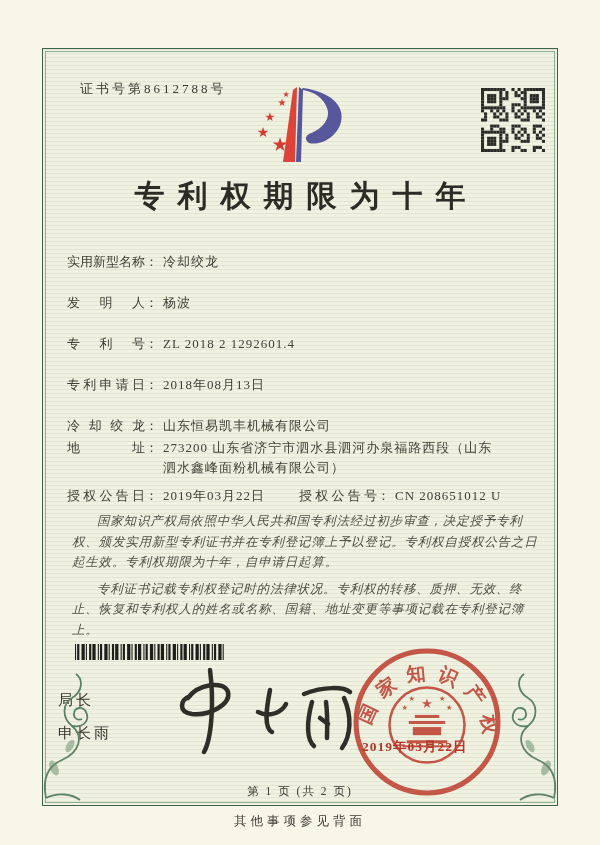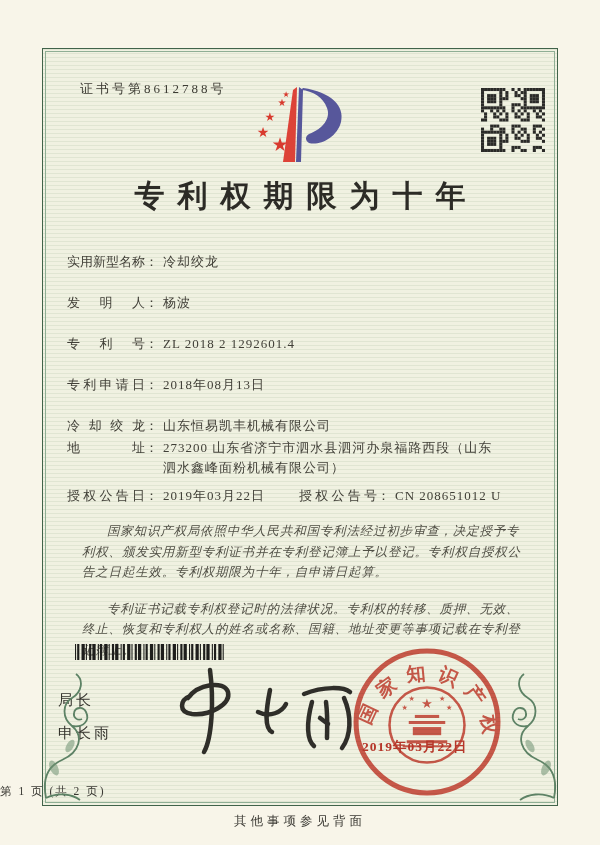--- a/index.html
+++ b/index.html
@@ -29,28 +29,28 @@
   .fvalue{margin-left:5px;letter-spacing:1px;}
   .frow.tight{margin-bottom:2px;}
   .frow.addr{margin-bottom:8px;}
   .addr .fvalue{max-width:338px;}
   .grant{margin-bottom:0;}
   .g2{margin-left:34px;}
   .body-text{
     position:absolute;left:66px;top:505px;width:478px;
     font-size:12.5px;line-height:20.5px;color:#504f45;font-style:italic;letter-spacing:.8px;
   }
-  .body-text p{margin:16px;text-indent:2em;}
+  .body-text p{margin:6px;text-indent:2em;}
   .barcode{position:absolute;left:75px;top:644px;width:152px;height:16px;}
   .director{position:absolute;left:58px;top:684px;font-size:15px;letter-spacing:3px;line-height:33px;color:#33322c;}
   .sig{position:absolute;left:158px;top:660px;width:200px;height:100px;z-index:3;}
   .sig path{stroke:#2f2e29;stroke-width:4.5;fill:none;stroke-linecap:round;}
   .seal{position:absolute;left:352px;top:647px;width:150px;height:150px;opacity:.85;mix-blend-mode:multiply;z-index:4;}
   .seal-date{position:absolute;left:362px;top:738px;font-size:13.5px;font-weight:600;letter-spacing:1px;color:#b6372a;z-index:5;}
-  .page-no{position:absolute;left:0;top:784px;width:100%;font-size:11.5px;letter-spacing:2px;color:#3a3933;}
+  .page-no{position:absolute;left:0;top:784px;width:100%;text-align:center;font-size:11.5px;letter-spacing:2px;color:#3a3933;}
   .footer-note{position:absolute;left:0;top:813px;width:100%;text-align:center;font-size:12.5px;letter-spacing:4px;color:#3a3933;}
   .flourish{position:absolute;top:668px;width:58px;height:134px;z-index:1;}
   .fl-left{left:40px;}
   .fl-right{left:502px;transform:scaleX(-1);}
   .flourish path{stroke:#5d8265;stroke-width:1.8;fill:none;}
   .flourish ellipse{fill:#6f9273;opacity:.55;}
 </style>
 </head>
 <body>
 

